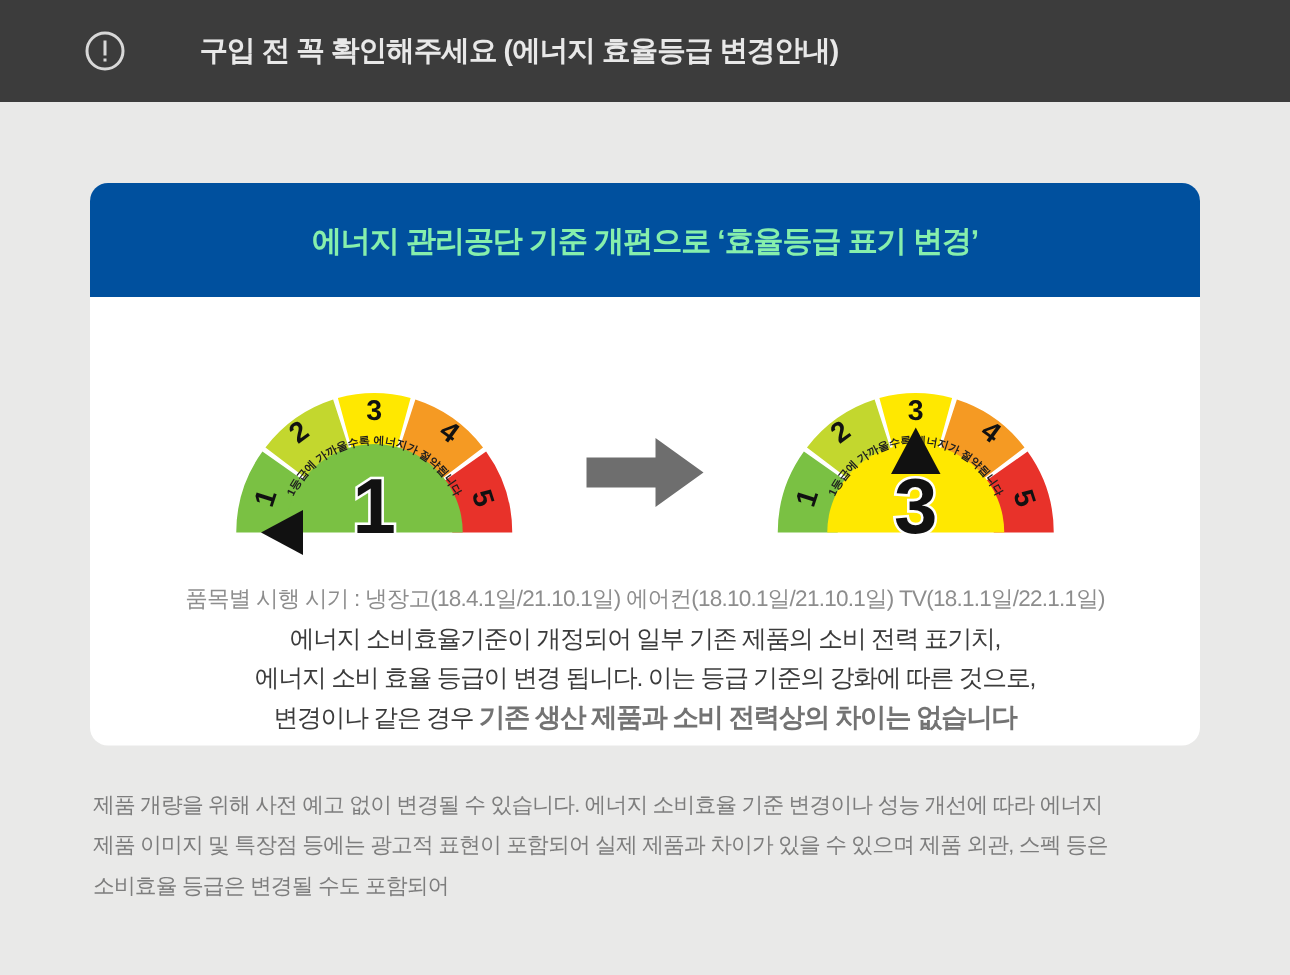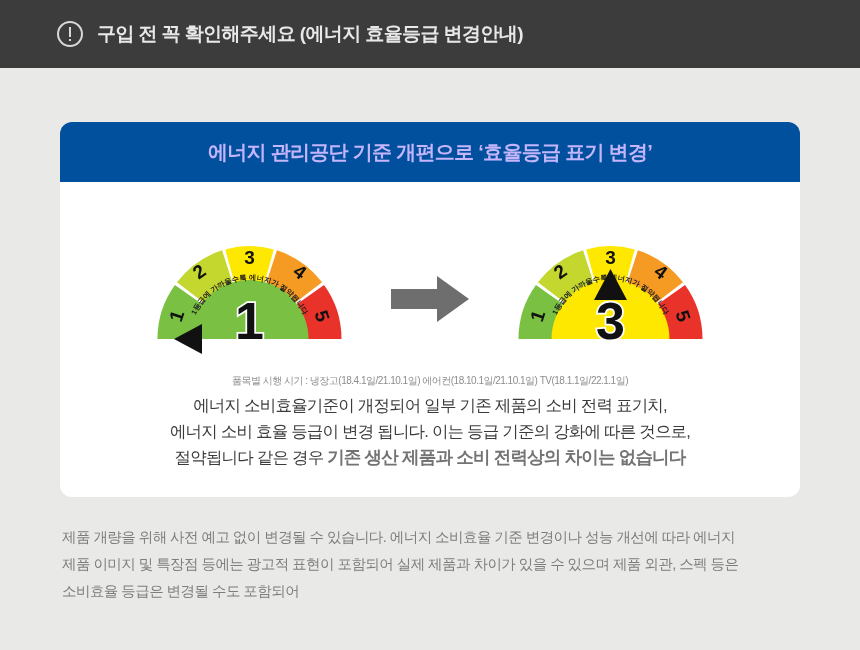--- a/index.html
+++ b/index.html
@@ -14,21 +14,21 @@
     position: relative;
     width: 860px; height: 650px;
     background: #e9e9e8;
   }
 
   
   #header-bar {
     position: absolute; left: 0; top: 0;
     width: 860px; height: 68px;
     background: #3c3c3c;
-    display: flex; align-items: center;
+    display: flex; align-items: center; gap: 36px;
   }
   #header-icon {
     width: 26px; height: 26px;
     margin-left: 57px;
     border: 2px solid #d8d8d8;
     border-radius: 50%;
     position: relative;
     flex: none;
   }
   #header-icon::before {
@@ -55,23 +55,23 @@
   
   #card {
     position: absolute;
     left: 60px; top: 122px;
     width: 740px; height: 375px;
     background: #ffffff;
     border-radius: 12px;
     overflow: hidden;
   }
   #card-banner {
-    height: 60px;
+    height: 76px;
     background: #00509e;
-    color: #c4b5fd;
+    color: #86efac;
     display: flex; align-items: center; justify-content: center;
     font-size: 20px;
     font-weight: 700;
     letter-spacing: -0.7px;
   }
 
   
   #gauges-row {
     position: relative;
     height: 160px;
@@ -83,21 +83,21 @@
   .gauge { width: 265px; height: 145px; flex: none; }
   #transition-arrow {
     width: 82px; height: 50px; flex: none;
     margin: 30px 7px 0 7px;
   }
 
   
   #schedule-line {
     text-align: center;
     color: #8d8d8d;
-    font-size: 10px;
+    font-size: 15px;
     letter-spacing: -0.5px;
     margin-top: 10px;
     white-space: nowrap;
   }
 
   
   #body-copy {
     margin-top: 4px;
     text-align: center;
     color: #3b3b3b;
@@ -201,21 +201,21 @@
       </svg>
 
     </div>
 
     <div id="schedule-line">품목별 시행 시기 : 냉장고(18.4.1일/21.10.1일) 에어컨(18.10.1일/21.10.1일) TV(18.1.1일/22.1.1일)</div>
 
     <div id="body-copy">
       <div>에너지 소비효율기준이 개정되어 일부 기존 제품의 소비 전력 표기치,</div>
       <div>에너지 소비 효율 등급이 변경 됩니다. 이는 등급 기준의 강화에 따른 것으로,</div>
       <div>
-        <span>절약됩니다 같은 경우 </span><span class="accent">기존 생산 제품과 소비 전력상의 차이는 없습니다</span>
+        <span>변경이나 같은 경우 </span><span class="accent">기존 생산 제품과 소비 전력상의 차이는 없습니다</span>
       </div>
     </div>
 
   </div>
 
   <div id="disclaimer">
     <div>제품 개량을 위해 사전 예고 없이 변경될 수 있습니다.  에너지 소비효율 기준 변경이나 성능 개선에 따라 에너지</div>
     <div>제품 이미지 및 특장점 등에는 광고적 표현이 포함되어 실제 제품과 차이가 있을 수 있으며 제품 외관, 스펙 등은</div>
     <div>소비효율 등급은 변경될 수도 포함되어</div>
   </div>

